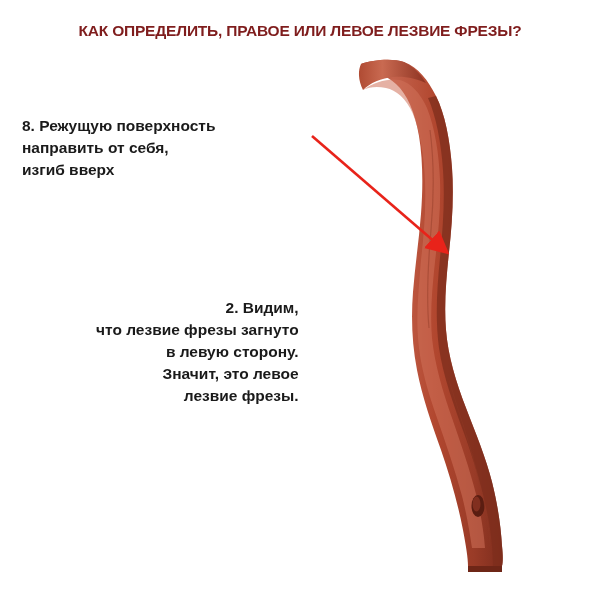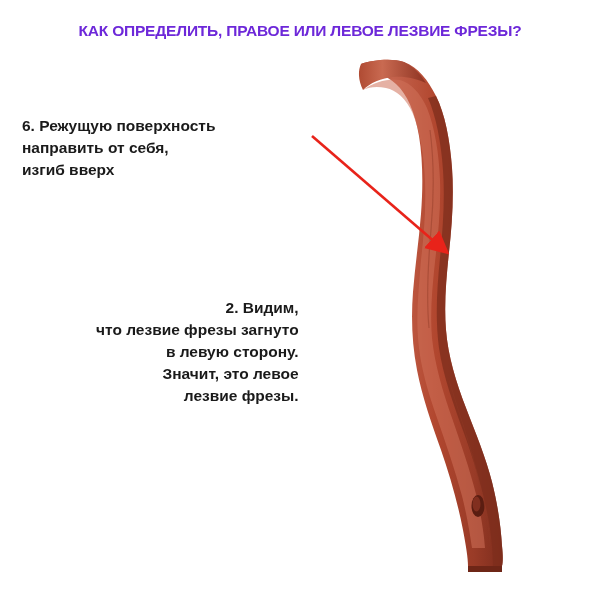--- a/index.html
+++ b/index.html
@@ -18,21 +18,21 @@
     width: 600px;
     height: 600px;
     background: #ffffff;
   }
   #title {
     position: absolute;
     top: 22px;
     left: 0;
     width: 600px;
     text-align: center;
-    color: #6d28d9;
+    color: #7f1d1d;
     font-size: 15.5px;
     font-weight: bold;
     letter-spacing: -0.2px;
     white-space: nowrap;
   }
   .note {
     position: absolute;
     color: #1a1a1a;
     font-size: 15.5px;
     font-weight: bold;
@@ -55,21 +55,21 @@
   #arrow-layer { z-index: 5; }
   #blade-layer { z-index: 2; }
 </style>
 </head>
 <body>
 
 <div id="stage">
 
   <div id="title">КАК ОПРЕДЕЛИТЬ, ПРАВОЕ ИЛИ ЛЕВОЕ ЛЕЗВИЕ ФРЕЗЫ?</div>
 
-  <div class="note" id="note1">6. Режущую поверхность
+  <div class="note" id="note1">8. Режущую поверхность
 направить от себя,
 изгиб вверх</div>
   <div class="note" id="note2">2. Видим,
 что лезвие фрезы загнуто
 в левую сторону.
 Значит, это левое
 лезвие фрезы.</div>
 
   <svg id="blade-layer" width="600" height="600" viewBox="0 0 600 600">
     <defs>

